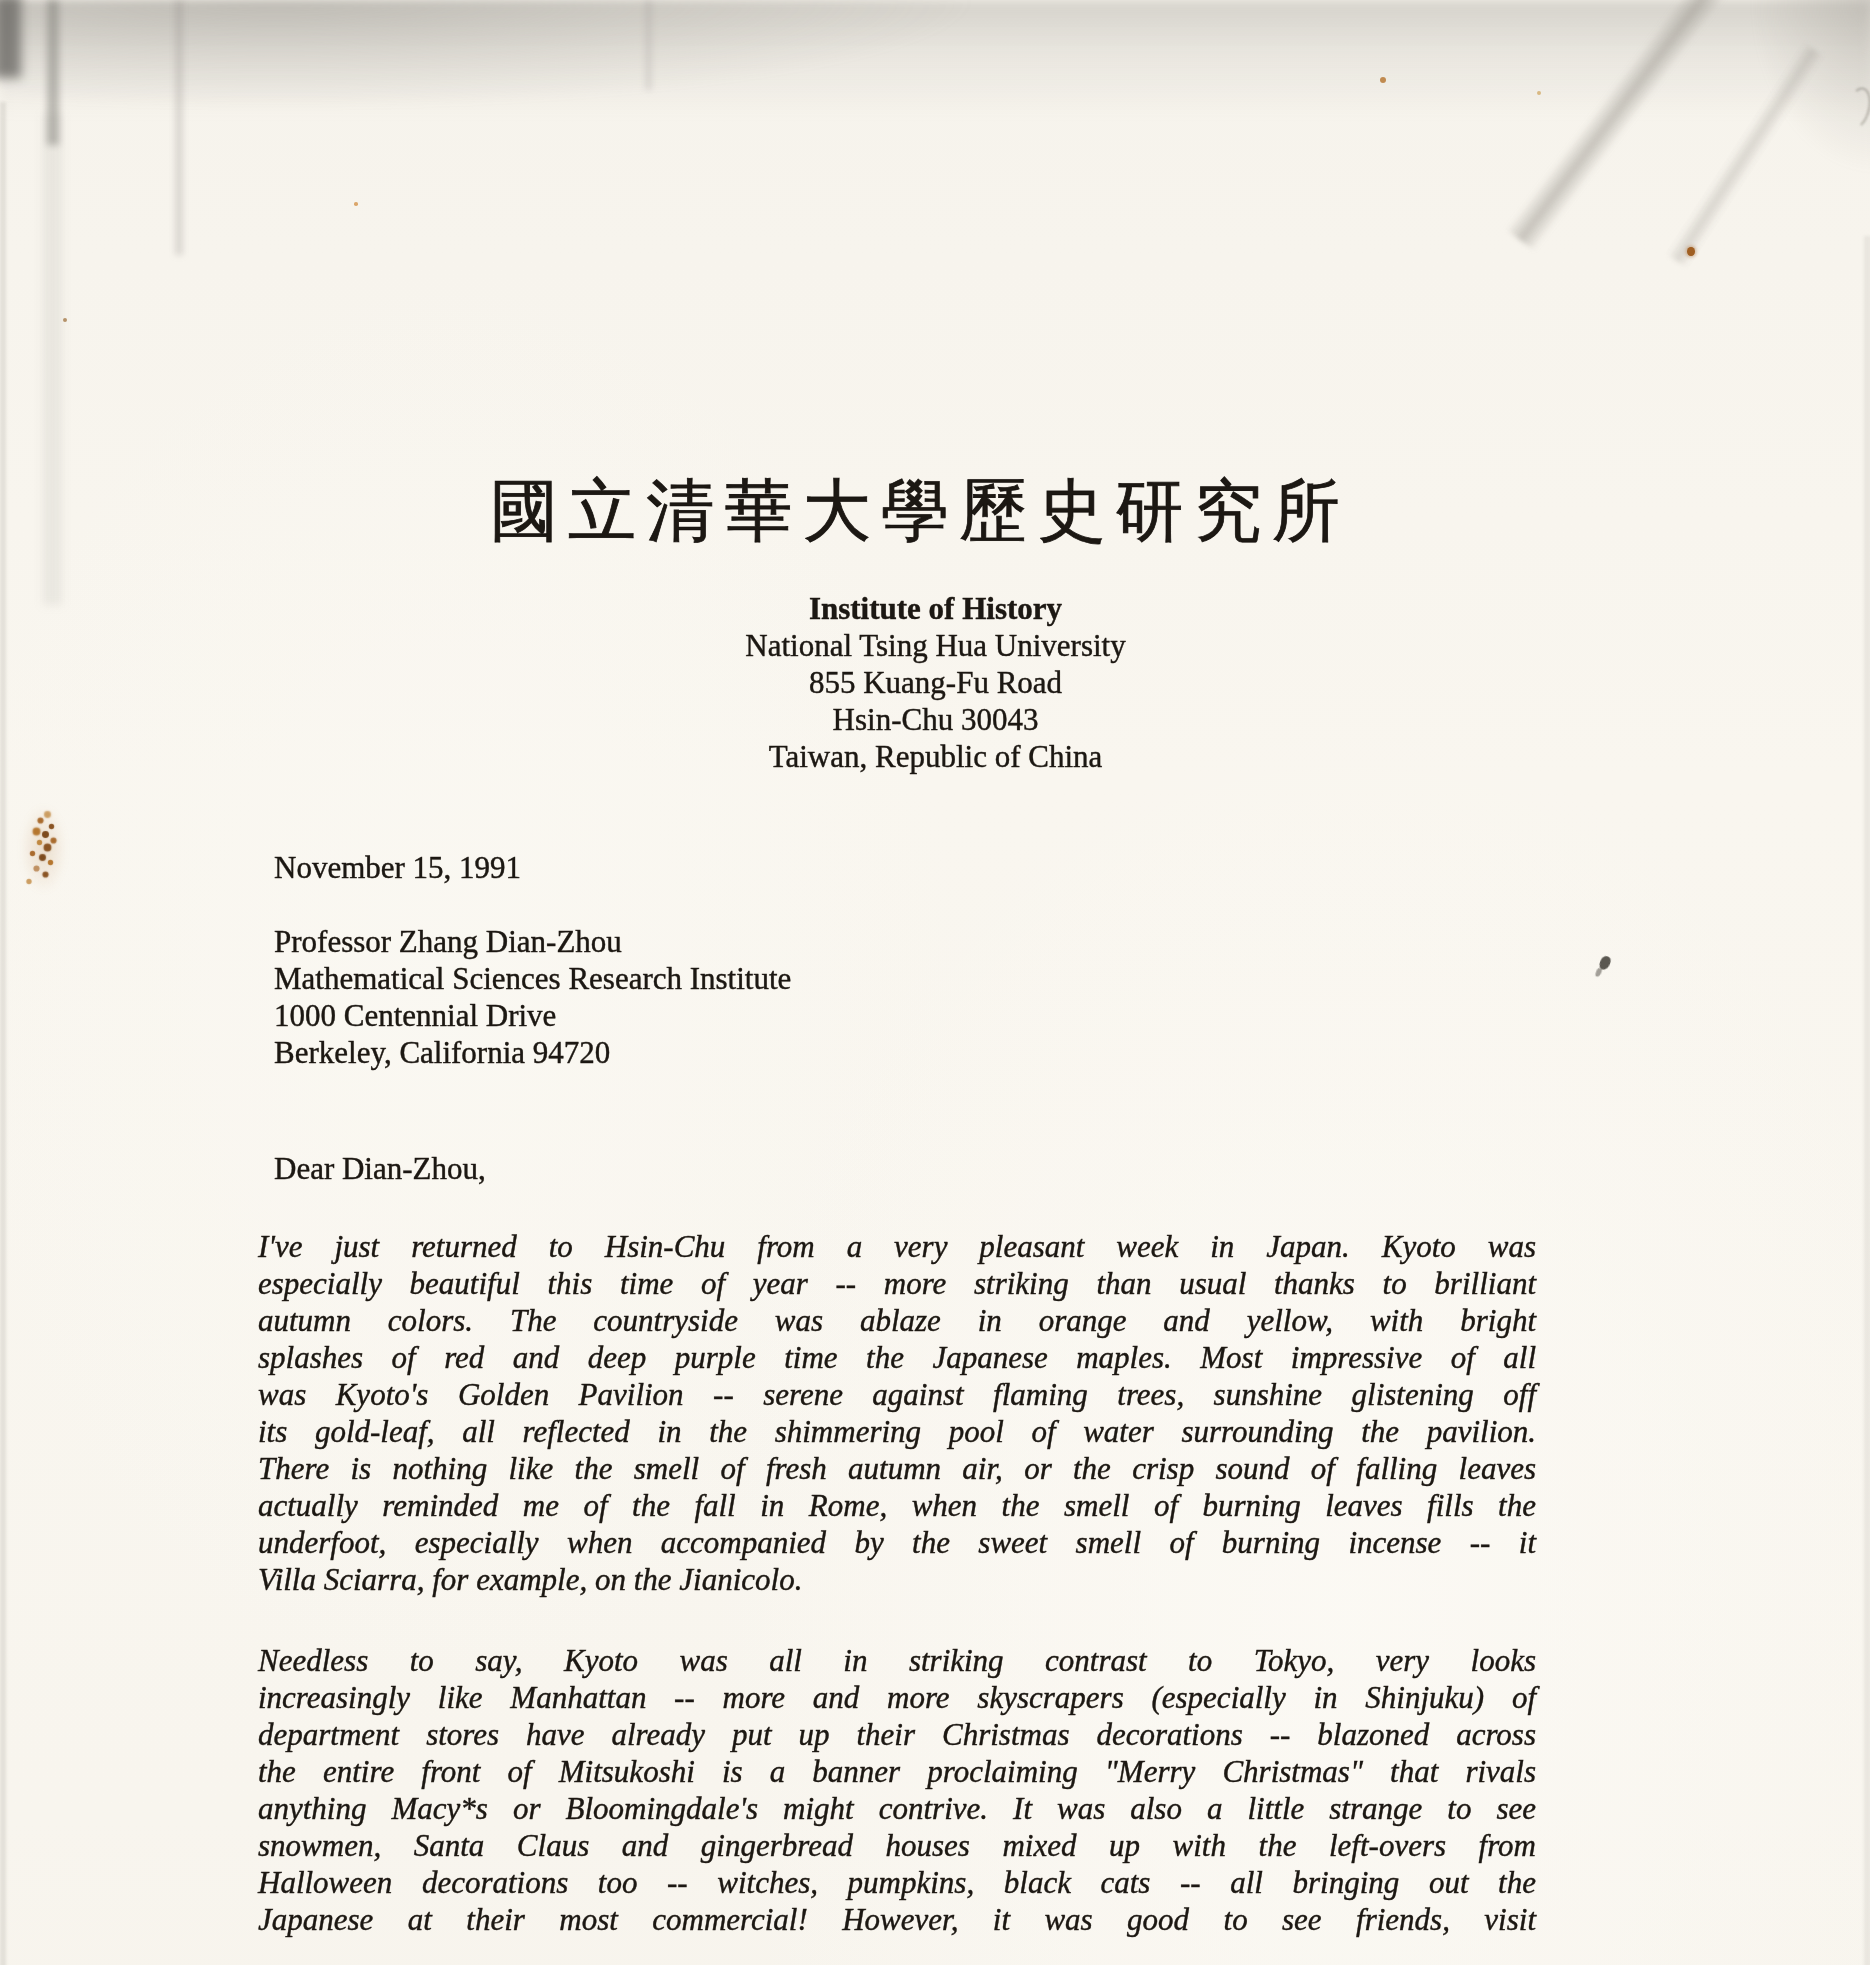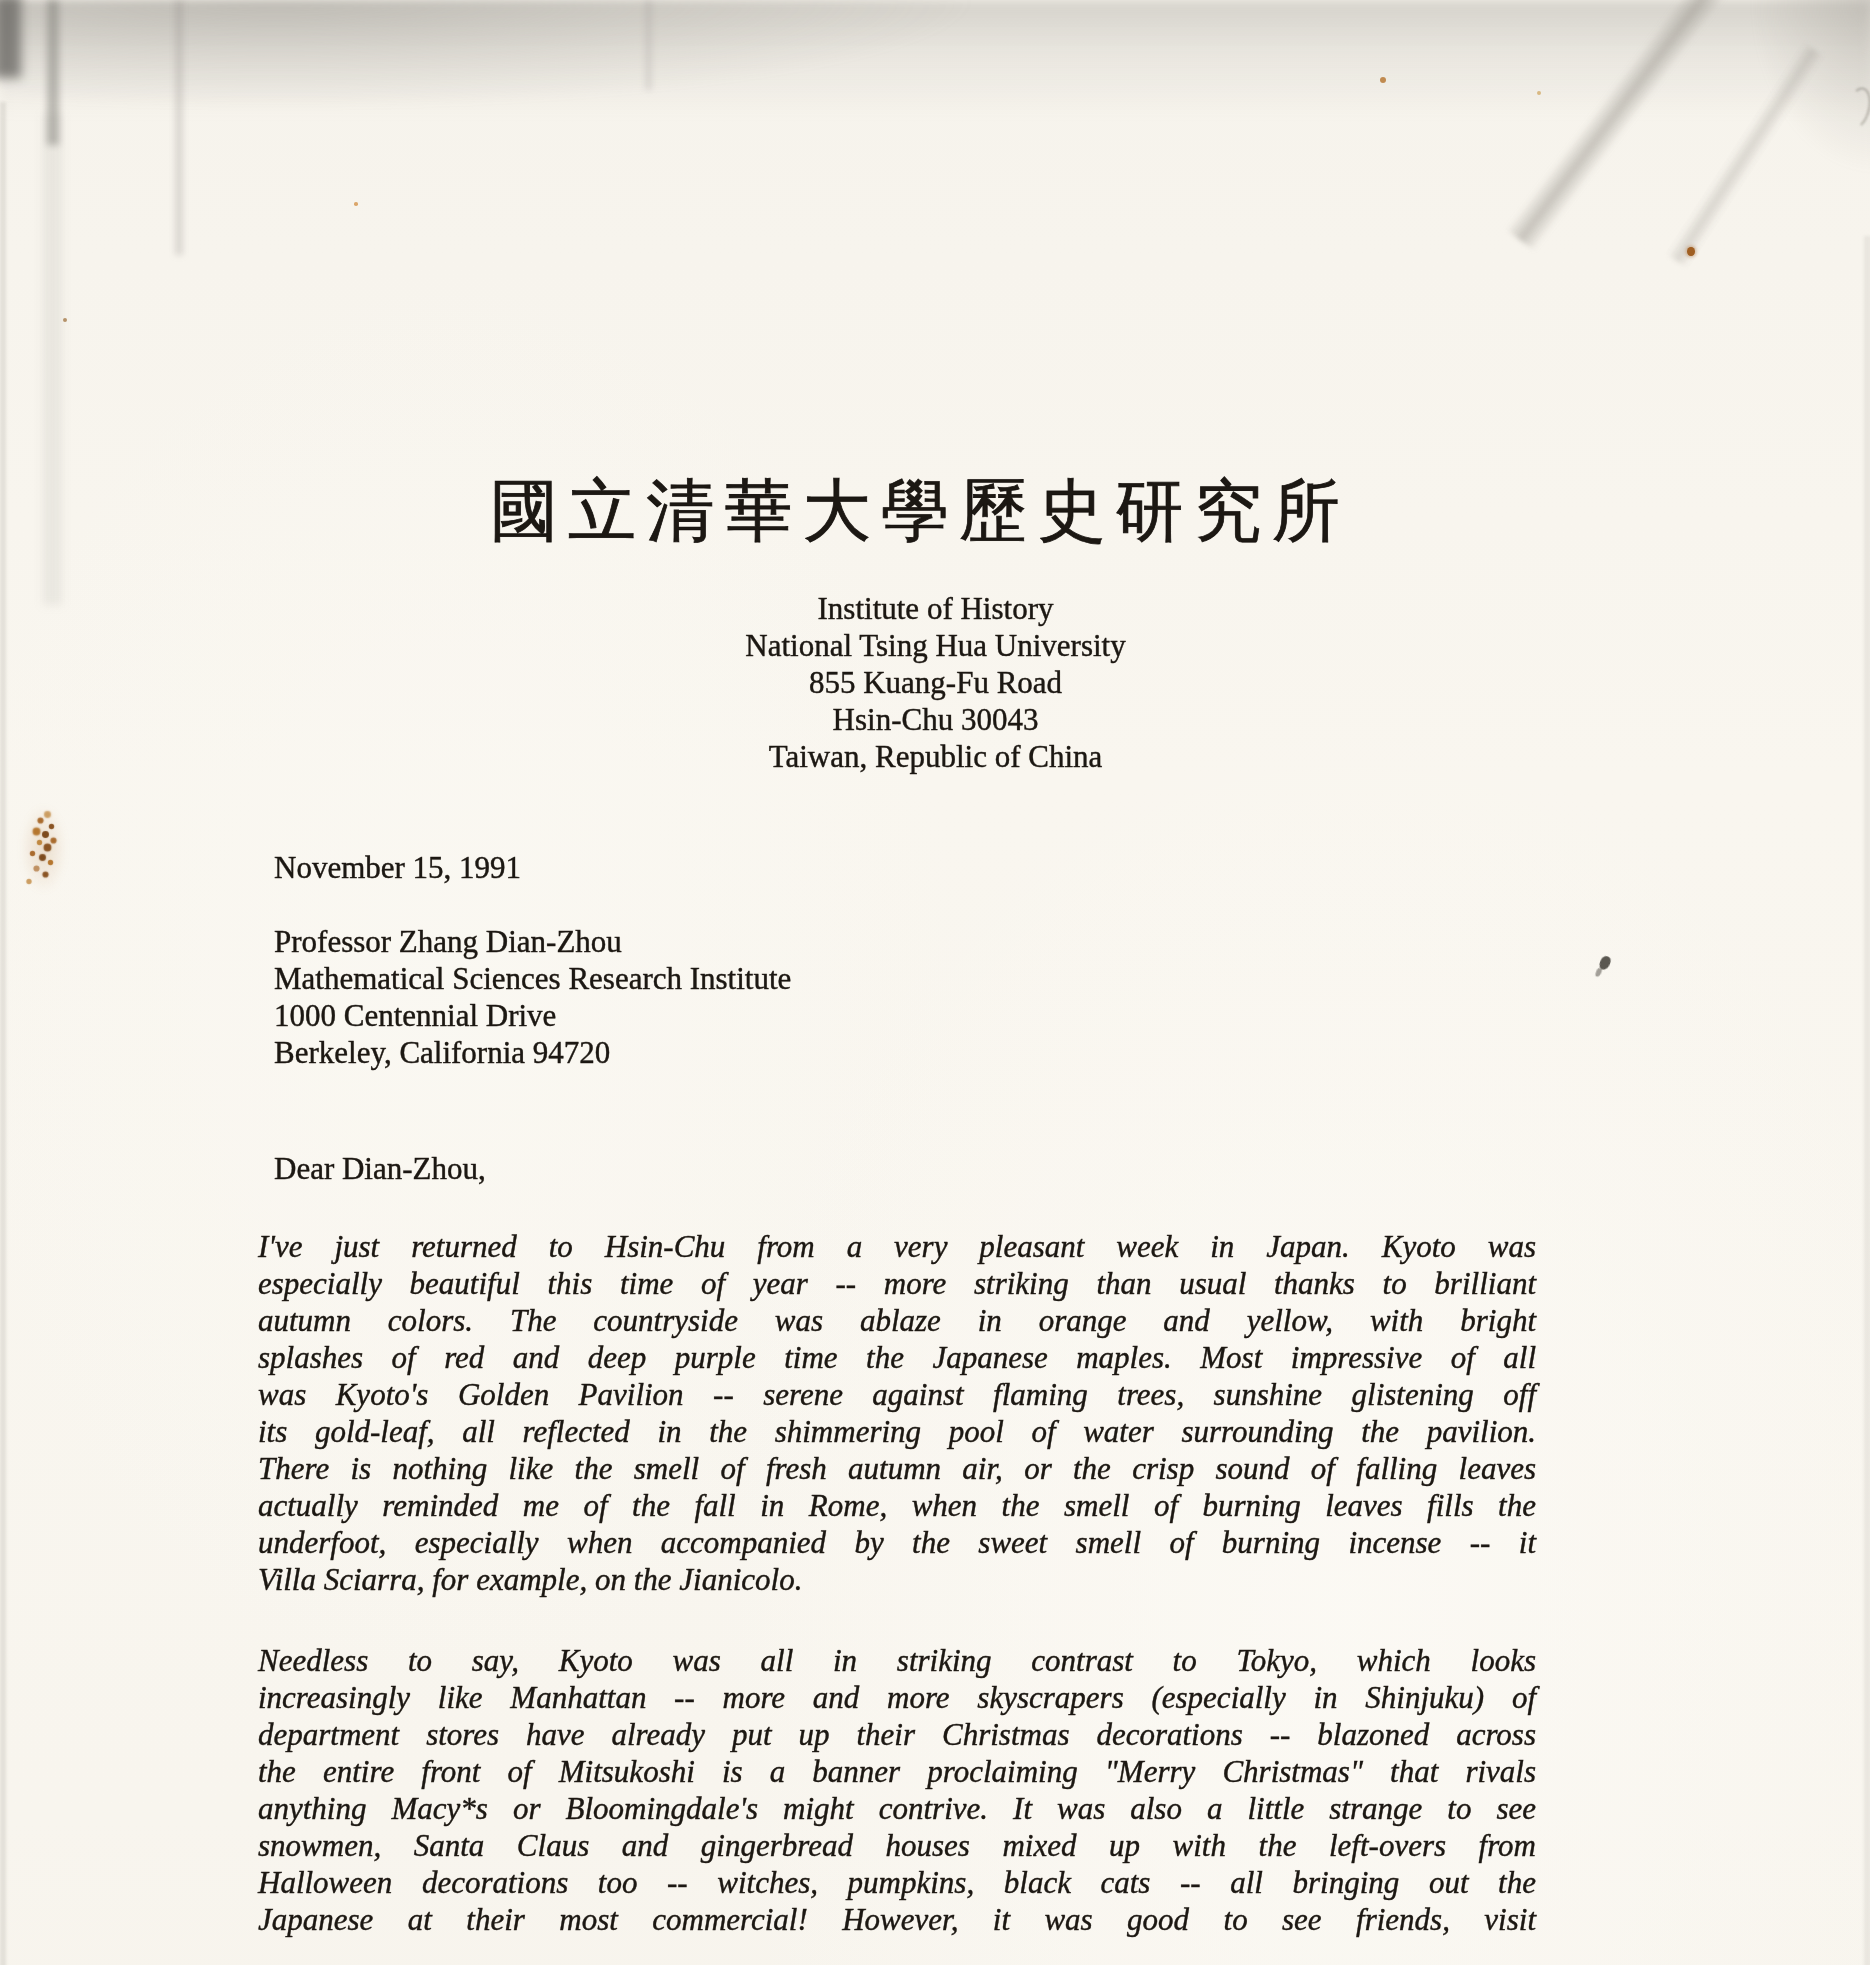--- a/index.html
+++ b/index.html
@@ -24,21 +24,21 @@
     text-align: center;
     font-size: 68px; line-height: 79px;
     letter-spacing: 10.2px;
     -webkit-text-stroke: 0.8px rgba(20,16,12,.9);
   }
   .hdr-en {
     top: 590px; left: 0; width: 1871px;
     text-align: center;
     font-size: 31px; line-height: 37px;
   }
-  .hdr-en .bold { font-weight: 400; }
+  .hdr-en .bold { font-weight: 700; }
   .block { font-size: 31px; line-height: 37px; }
   .date-line { top: 849px; left: 274px; }
   .recipient { top: 923px; left: 274px; }
   .salutation { top: 1150px; left: 274px; }
   .para { position: absolute; left: 258px; width: 1278px; font-size: 31px; line-height: 37px; font-style: italic; }
   .p1 { top: 1228px; }
   .p2 { top: 1642px; }
   .ln { display: block; text-align: justify; text-align-last: justify; }
   .ln.last { text-align-last: left; }
 
@@ -153,21 +153,21 @@
     <span class="ln">splashes of red and deep purple time the Japanese maples.  Most impressive of all</span>
     <span class="ln">was Kyoto's Golden Pavilion -- serene against flaming trees, sunshine glistening off</span>
     <span class="ln">its gold-leaf, all reflected in the shimmering pool of water surrounding the pavilion.</span>
     <span class="ln">There is nothing like the smell of fresh autumn air, or the crisp sound of falling leaves</span>
     <span class="ln">actually reminded me of the fall in Rome, when the smell of burning leaves fills the</span>
     <span class="ln">underfoot, especially when accompanied by the sweet smell of burning incense -- it</span>
     <span class="ln last">Villa Sciarra, for example, on the Jianicolo.</span>
   </div>
 
   <div class="txt para p2">
-    <span class="ln">Needless to say, Kyoto was all in striking contrast to Tokyo, which looks</span>
+    <span class="ln">Needless to say, Kyoto was all in striking contrast to Tokyo, very looks</span>
     <span class="ln">increasingly like Manhattan -- more and more skyscrapers (especially in Shinjuku) of</span>
     <span class="ln">department stores have already put up their Christmas decorations -- blazoned across</span>
     <span class="ln">the entire front of Mitsukoshi is a banner proclaiming "Merry Christmas" that rivals</span>
     <span class="ln">anything Macy*s or Bloomingdale's might contrive.  It was also a little strange to see</span>
     <span class="ln">snowmen, Santa Claus and gingerbread houses mixed up with the left-overs from</span>
     <span class="ln">Halloween decorations too -- witches, pumpkins, black cats -- all bringing out the</span>
     <span class="ln">Japanese at their most commercial!  However, it was good to see friends, visit</span>
 
   </div>
 

